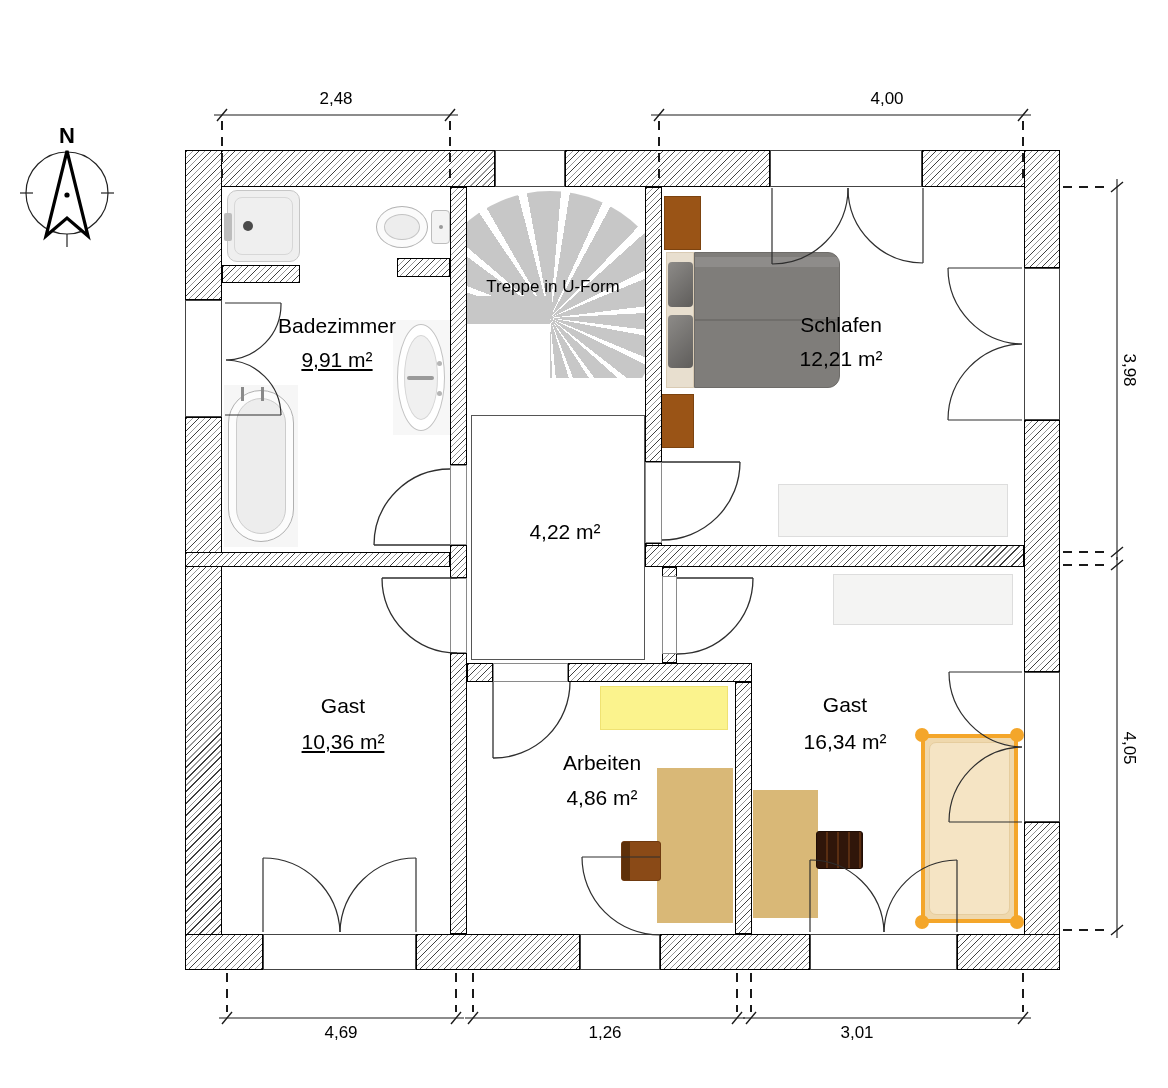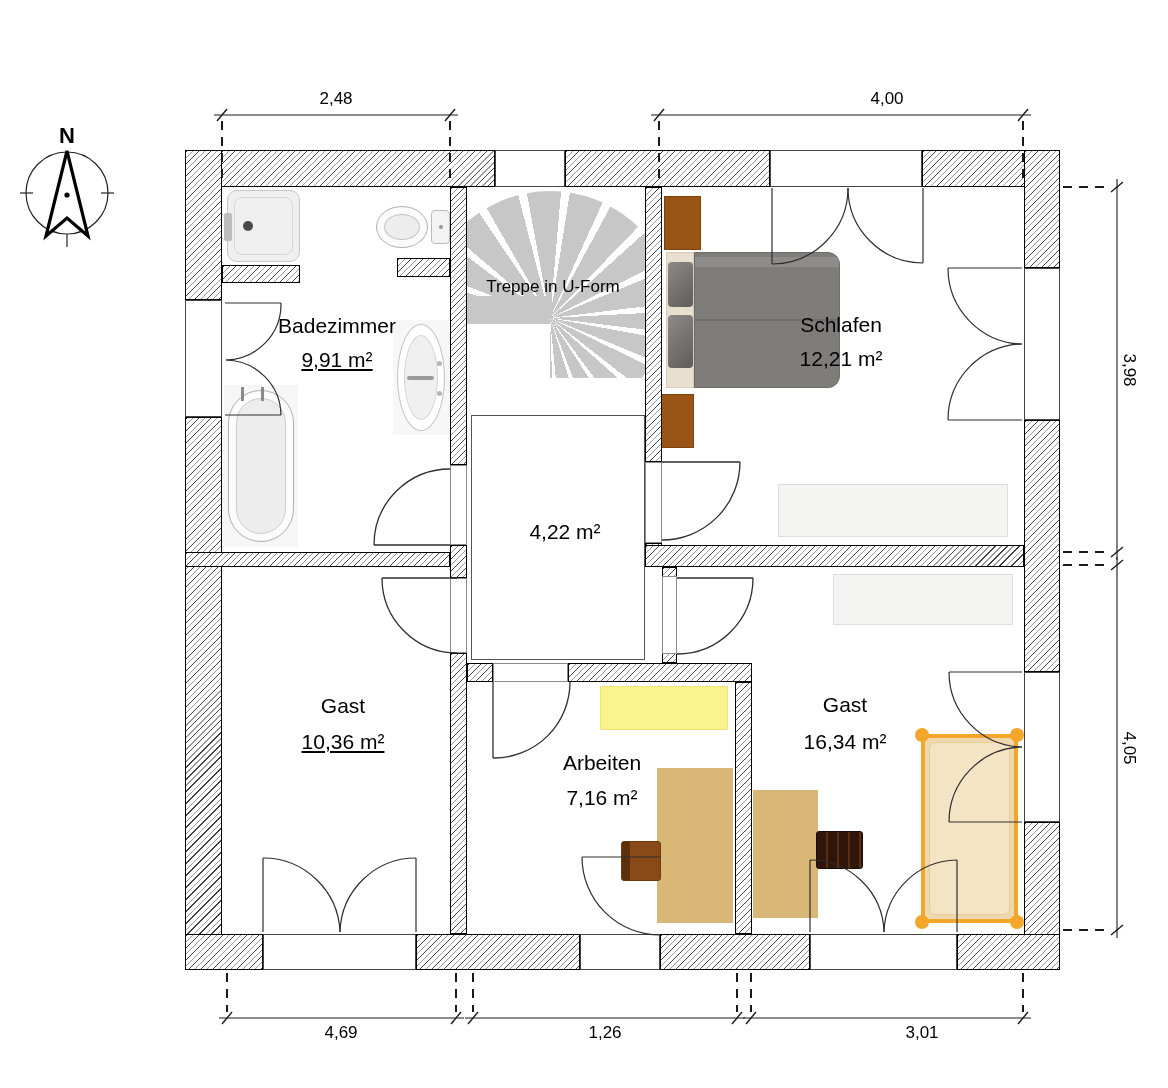--- a/index.html
+++ b/index.html
@@ -265,28 +265,28 @@
 
   <div class="lbl" style="left:841px;top:325px;">Schlafen</div>
   <div class="lbl" style="left:841px;top:359px;">12,21 m²</div>
 
   <div class="lbl" style="left:565px;top:532px;">4,22 m²</div>
 
   <div class="lbl" style="left:343px;top:706px;">Gast</div>
   <div class="lbl" style="left:343px;top:742px;text-decoration:underline;">10,36 m²</div>
 
   <div class="lbl" style="left:602px;top:763px;">Arbeiten</div>
-  <div class="lbl" style="left:602px;top:798px;">7,16 m²</div>
+  <div class="lbl" style="left:602px;top:798px;">4,86 m²</div>
 
   <div class="lbl" style="left:845px;top:705px;">Gast</div>
   <div class="lbl" style="left:845px;top:742px;">16,34 m²</div>
 
   <div class="lbl" style="left:553px;top:287px;font-size:17px;">Treppe in U-Form</div>
 
   <div class="dim" style="left:336px;top:99px;">2,48</div>
   <div class="dim" style="left:887px;top:99px;">4,00</div>
   <div class="dim rot" style="left:1129px;top:370px;">3,98</div>
   <div class="dim rot" style="left:1129px;top:748px;">4,05</div>
   <div class="dim" style="left:341px;top:1033px;">4,69</div>
   <div class="dim" style="left:605px;top:1033px;">1,26</div>
-  <div class="dim" style="left:922px;top:1033px;">3,01</div>
+  <div class="dim" style="left:857px;top:1033px;">3,01</div>
 
 </div>
 
 </body></html>

